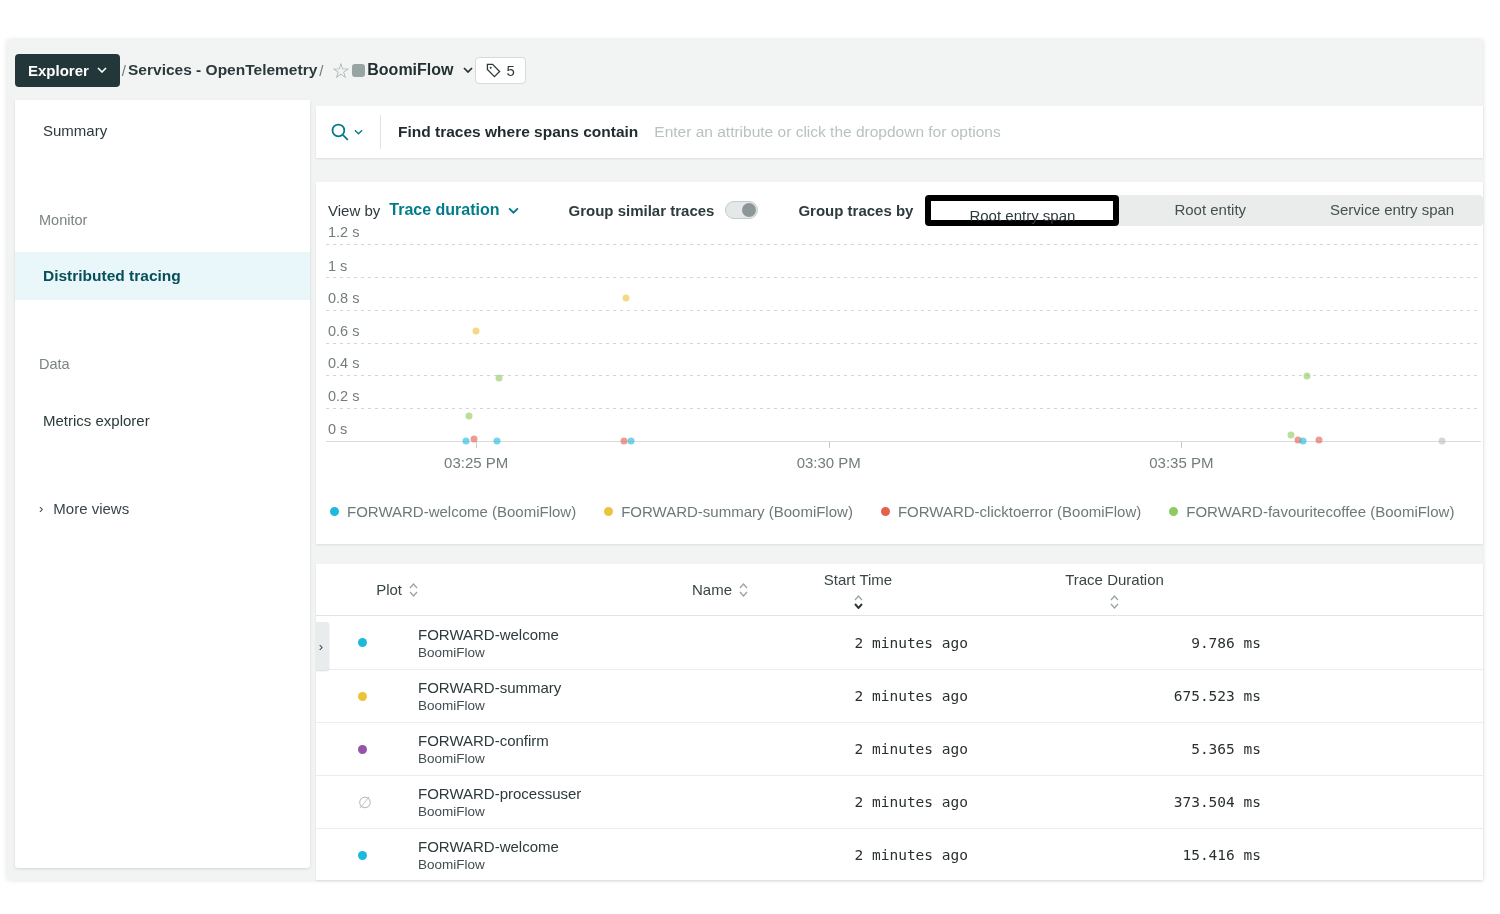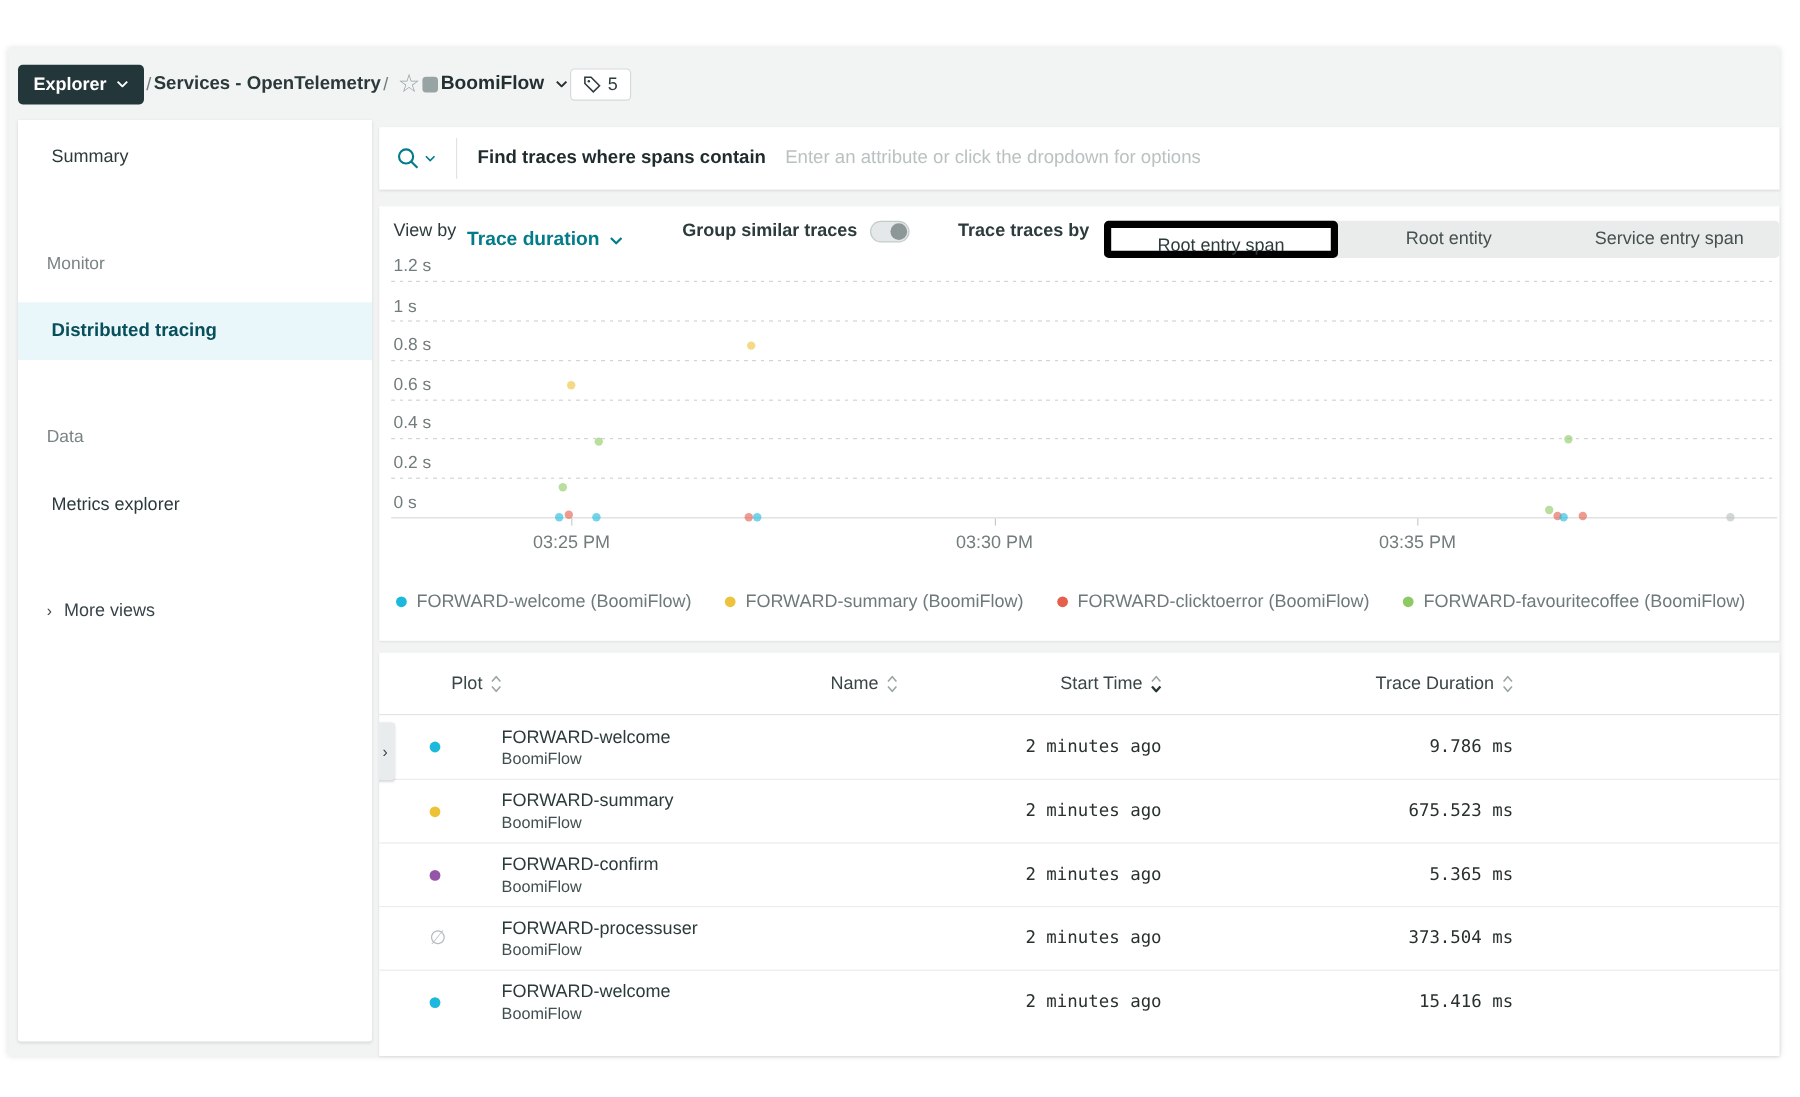--- a/index.html
+++ b/index.html
@@ -17,21 +17,21 @@
   .star { font-size:21px; color:#9aa4a4; line-height:1; margin-left:6px; }
   .ent-square { width:13px; height:13px; background:#98a3a3; border-radius:3px; }
   .entity-name { font-size:16px; font-weight:700; color:#242f31; display:flex; align-items:center; gap:9px; }
   .tag-badge { display:flex; align-items:center; gap:6px; background:#fff; border:1px solid #d6dada;
                border-radius:4px; padding:4px 10px; font-size:15px; color:#2e3b3c; cursor:pointer; }
 
   
   .content { display:flex; padding-left:8px; height:780px; }
   .sidebar { position:relative; width:295px; background:#fff; height:768px;
              box-shadow:0 1px 3px rgba(0,0,0,.12); border-radius:0 0 3px 3px; }
-  .main { flex:1; margin-left:6px; display:flex; flex-direction:column; }
+  .main { flex:1; margin-left:6px; display:flex; flex-direction:column;gap:10px; }
 
   .side-item { position:absolute; left:0; right:0; font-size:15px; color:#2c3a3c; cursor:pointer; padding-left:28px; }
   .side-section { position:absolute; left:0; right:0; font-size:14.5px; color:#7a8383; padding-left:24px; }
   .side-selected { position:absolute; left:0; right:0; height:48px; line-height:48px; background:#e9f6fa;
                    font-weight:700; font-size:15.5px; color:#074f5a; padding-left:28px; cursor:pointer; }
   .more-views { position:absolute; left:0; right:0; padding-left:24px; font-size:15px; color:#39454a;
                 display:flex; align-items:center; gap:10px; cursor:pointer; }
   .chev-glyph { font-size:13px; color:#39454a; }
 
   
@@ -40,21 +40,21 @@
   .search-icon-group { display:flex; align-items:center; gap:3px; cursor:pointer; }
   .v-div { width:1px; height:34px; background:#dfe3e3; margin:0 17px; }
   .search-label { font-size:15.5px; font-weight:700; color:#1f2b2d; }
   .search-placeholder { font-size:15.5px; color:#b9c1c1; margin-left:16px; flex:1; border:none; outline:none;
                         background:transparent; font-family:"Liberation Sans", sans-serif; }
   .search-placeholder::placeholder { color:#b9c1c1; }
 
   
   .chart-panel { position:relative; margin-top:14px; height:362px; background:#fff;
                  box-shadow:0 1px 2px rgba(0,0,0,.09); }
-  .controls-row { position:absolute; top:12px; left:12px; right:0; height:32px; display:flex; }
+  .controls-row { position:absolute; top:12px; left:12px; right:0; height:32px; display:flex; align-items:center; }
   .viewby-label { font-size:15px; color:#2e3b3c; }
   .viewby-value { margin-left:9px; font-size:16px; font-weight:600; color:#027c8a; display:flex; align-items:center; gap:8px; cursor:pointer; }
   .grp-label { font-size:15px; font-weight:600; color:#2e3b3c; }
   .toggle { position:relative; width:33px; height:18px; border-radius:9px; background:#e4e8e8;
             border:1px solid #c4cbcb; margin-left:11px; cursor:pointer; }
   .toggle .knob { position:absolute; right:1px; top:1px; width:14px; height:14px; border-radius:50%; background:#8d9797; }
   .seg-group { flex:1; margin-left:12px; background:#e9eceb; border-radius:4px; height:31px; display:flex; }
   .seg-btn { flex:1; text-align:center; line-height:29px; font-size:15px; color:#44504f; cursor:pointer; white-space:nowrap; }
   .seg-btn.active { background:#fff; border:6px solid #000000; border-radius:4px; color:#2e3b3c; }
 
@@ -71,21 +71,21 @@
                 gap:28px; white-space:nowrap; overflow:hidden; }
   .legend-item { display:flex; align-items:center; gap:8px; font-size:15px; color:#6e7979; flex:0 0 auto; }
   .legend-dot { width:9px; height:9px; border-radius:50%; }
 
   
   .table-panel { position:relative; margin-top:10px; flex:1; background:#fff;
                  box-shadow:0 1px 2px rgba(0,0,0,.09); overflow:hidden; }
   .tgrid { display:grid; grid-template-columns:72px 330px 220px 293px 1fr; padding-left:30px; align-items:center; }
   .thead { height:52px; border-bottom:1px solid #e0e4e4; }
   .th { display:flex; align-items:center; gap:7px; font-size:15px; color:#3a4545; cursor:pointer;justify-content:flex-end; }
-  .th.right { justify-content:flex-end; }
+  .th.right { justify-content:flex-end;flex-direction:column; }
   .sorticon { display:flex; flex-direction:column; gap:2px; }
   .trow { min-height:53px; border-top:1px solid #e9eded; }
   .trow:first-of-type { border-top:none; }
   .cell-plot { display:flex; align-items:center; padding-left:12px; }
   .row-dot { width:9px; height:9px; border-radius:50%; }
   .no-plot { font-size:16px; color:#b6bdbd; }
   .cell-name .l1 { font-size:15px; color:#2d3a3c; }
   .cell-name .l2 { font-size:13.5px; color:#414e50; margin-top:2px; }
   .mono { font-family:"DejaVu Sans Mono","Liberation Mono",monospace; font-size:14.5px; color:#29312f; text-align:right; }
   .expander-tab { position:absolute; left:-3px; top:58px; width:16px; height:48px; background:#e8ecec;
@@ -161,21 +161,21 @@
           <span class="viewby-value">
             <span>Trace duration</span>
             <svg width="11" height="7" viewBox="0 0 10 6">
                 <polyline points="1,1 5,5 9,1" fill="none" stroke="#027c8a" stroke-width="1.7"></polyline>
               </svg>
           </span>
           <span class="grp-label" style="margin-left:50px;">Group similar traces</span>
           <span class="toggle">
               <span class="knob"></span>
             </span>
-          <span class="grp-label" style="margin-left:40px;">Trace traces by</span>
+          <span class="grp-label" style="margin-left:40px;">Group traces by</span>
           <span class="seg-group">
             <span class="seg-btn active">Root entry span</span>
             <span class="seg-btn">Root entity</span>
             <span class="seg-btn">Service entry span</span>
           </span>
         </div>
 
         <div class="plot-region">
             <div class="baseline" style="bottom: 0px;"></div>
             <div class="ylabel" style="bottom: 5px;">0 s</div>

